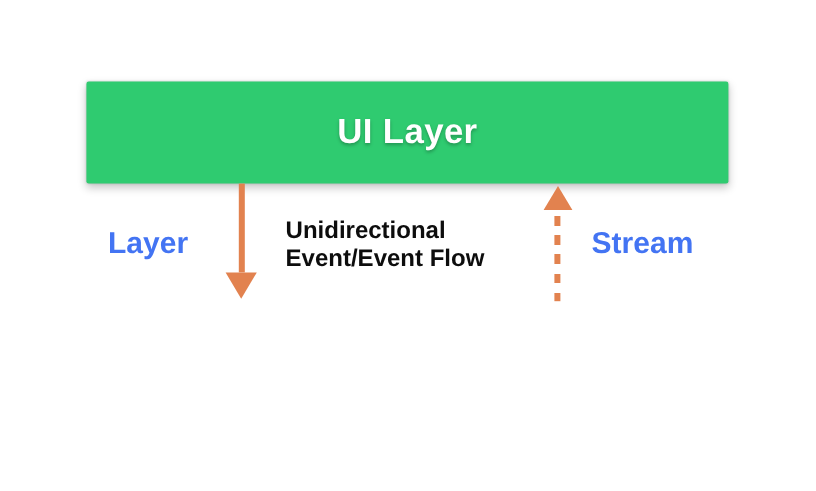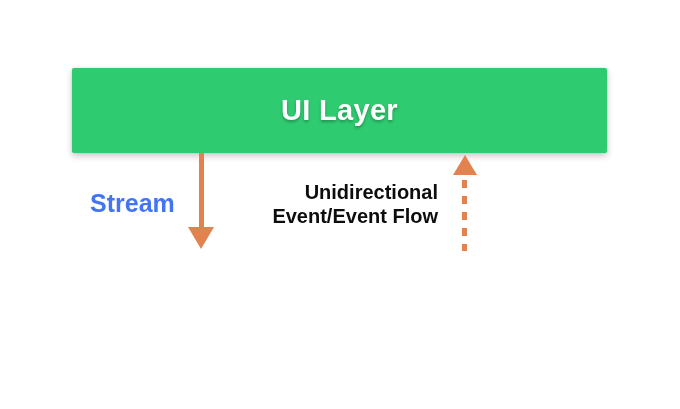--- a/index.html
+++ b/index.html
@@ -86,48 +86,49 @@
   .flow-label.events { left: 90px; }
   .flow-label.stream { left: 493px; }
 
   .caption {
     position: absolute;
     left: 238px;
     top: 180px;
     width: 200px;
     display: flex;
     flex-direction: column;
-    text-align: right;
+    text-align: left;
     font-size: 20px;
     font-weight: 700;
     line-height: 24px;
     color: var(--text-dark);
   }
 </style>
 </head>
 <body>
 
 <div class="canvas">
 
   <div class="layer-box ui-layer">
     <span class="layer-label">UI Layer</span>
   </div>
 
   <div class="arrow arrow-down">
     <div class="stem solid"></div>
     <div class="head head-down"></div>
   </div>
 
-  <span class="flow-label events">Stream</span>
+  <span class="flow-label events">Layer</span>
 
   <div class="caption">
     <span>Unidirectional</span>
     <span>Event/Event Flow</span>
   </div>
 
   <div class="arrow arrow-up">
     <div class="head head-up"></div>
     <div class="stem dashed"></div>
   </div>
 
+  <span class="flow-label stream">Stream</span>
 
 
 </div>
 
 </body></html>

